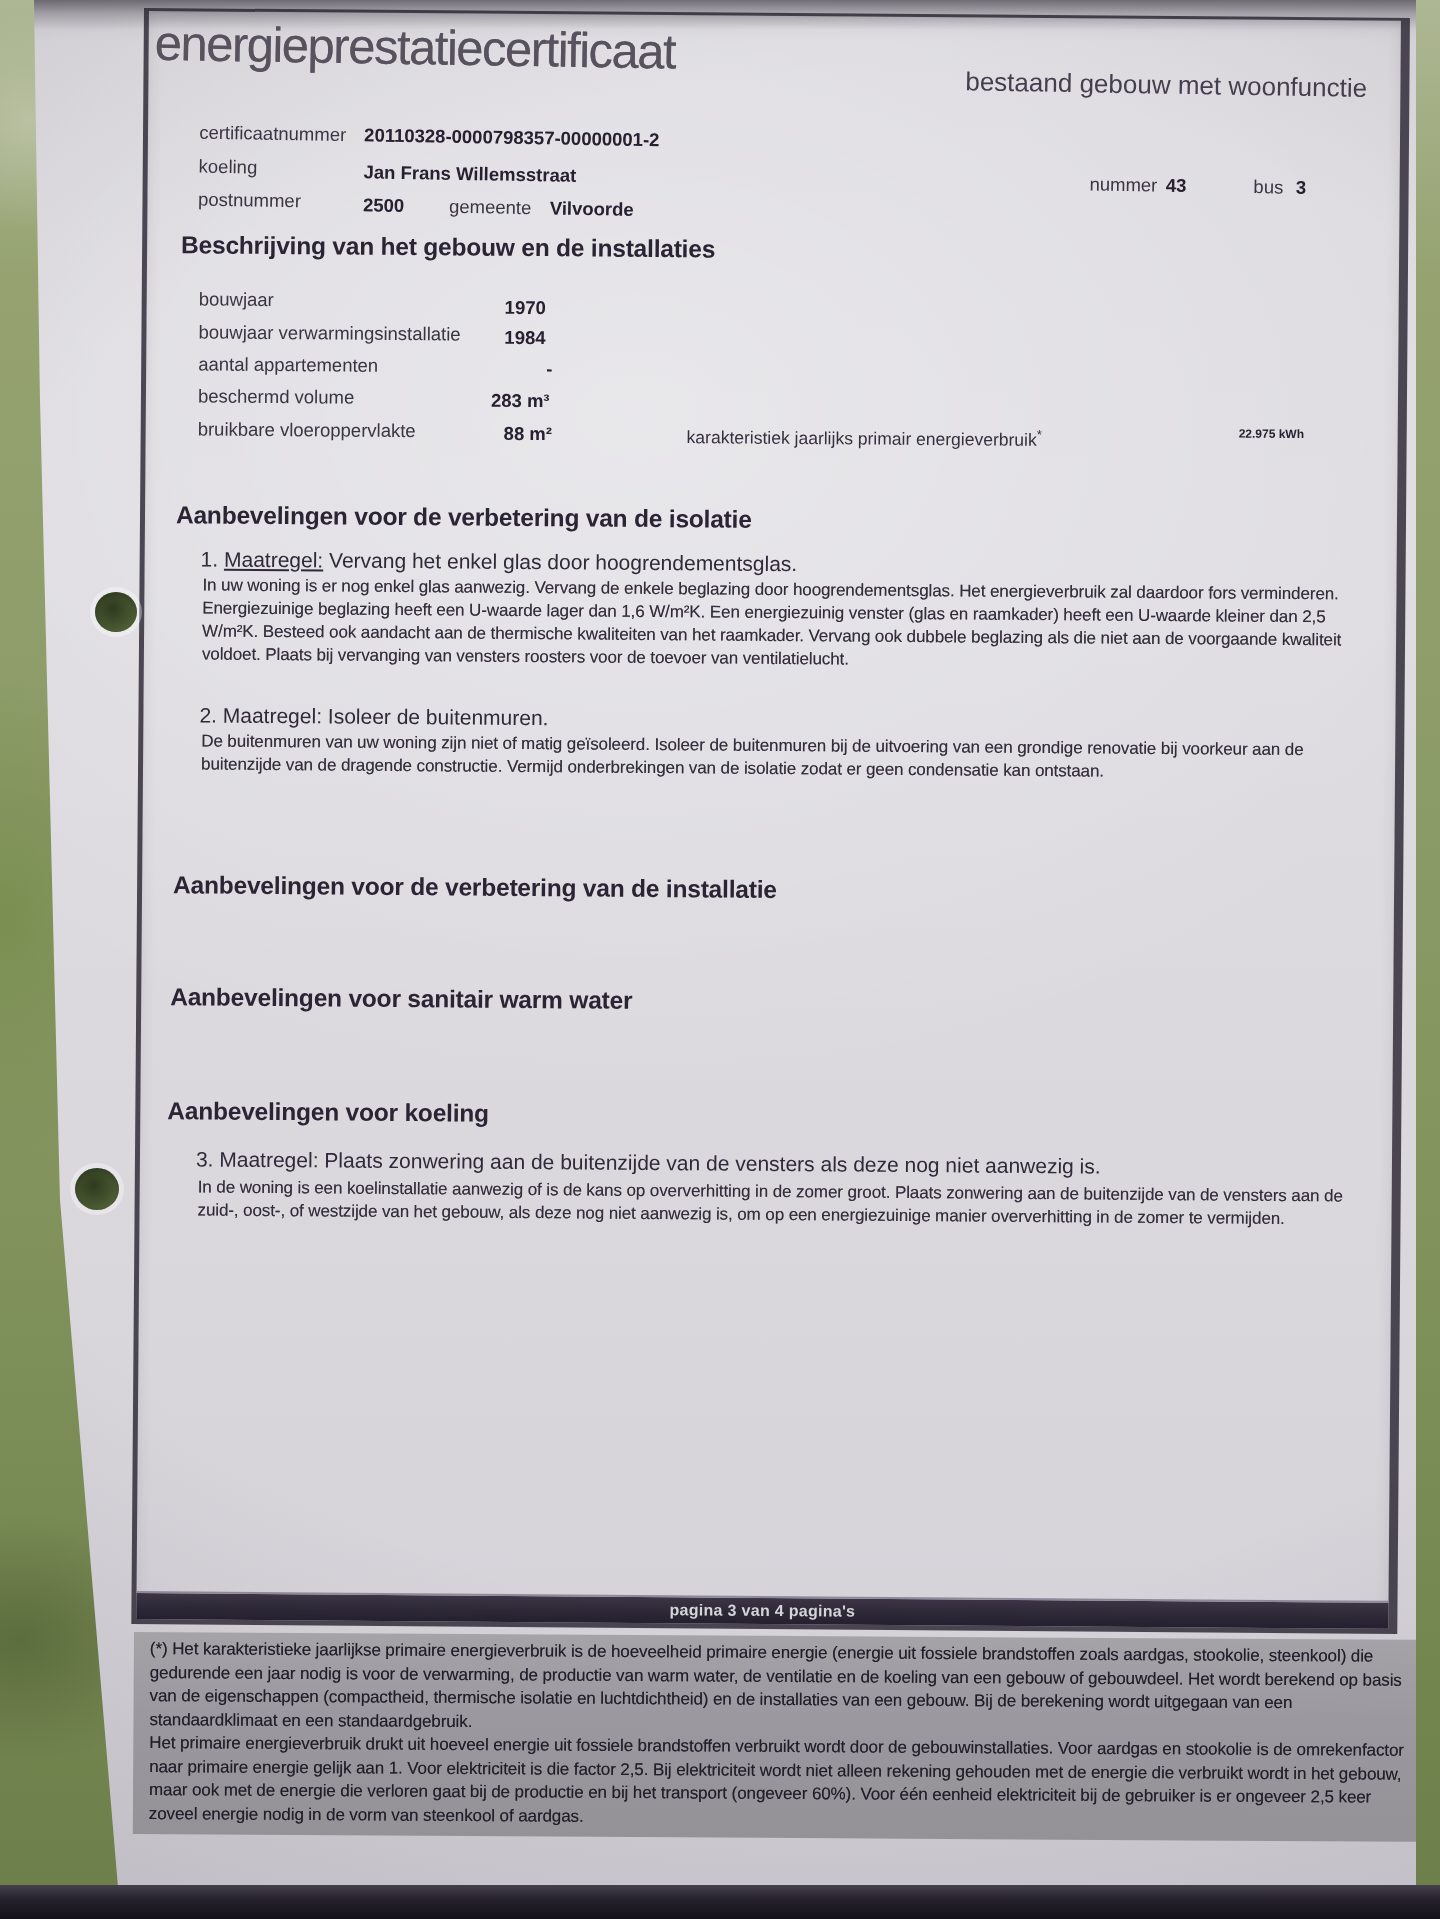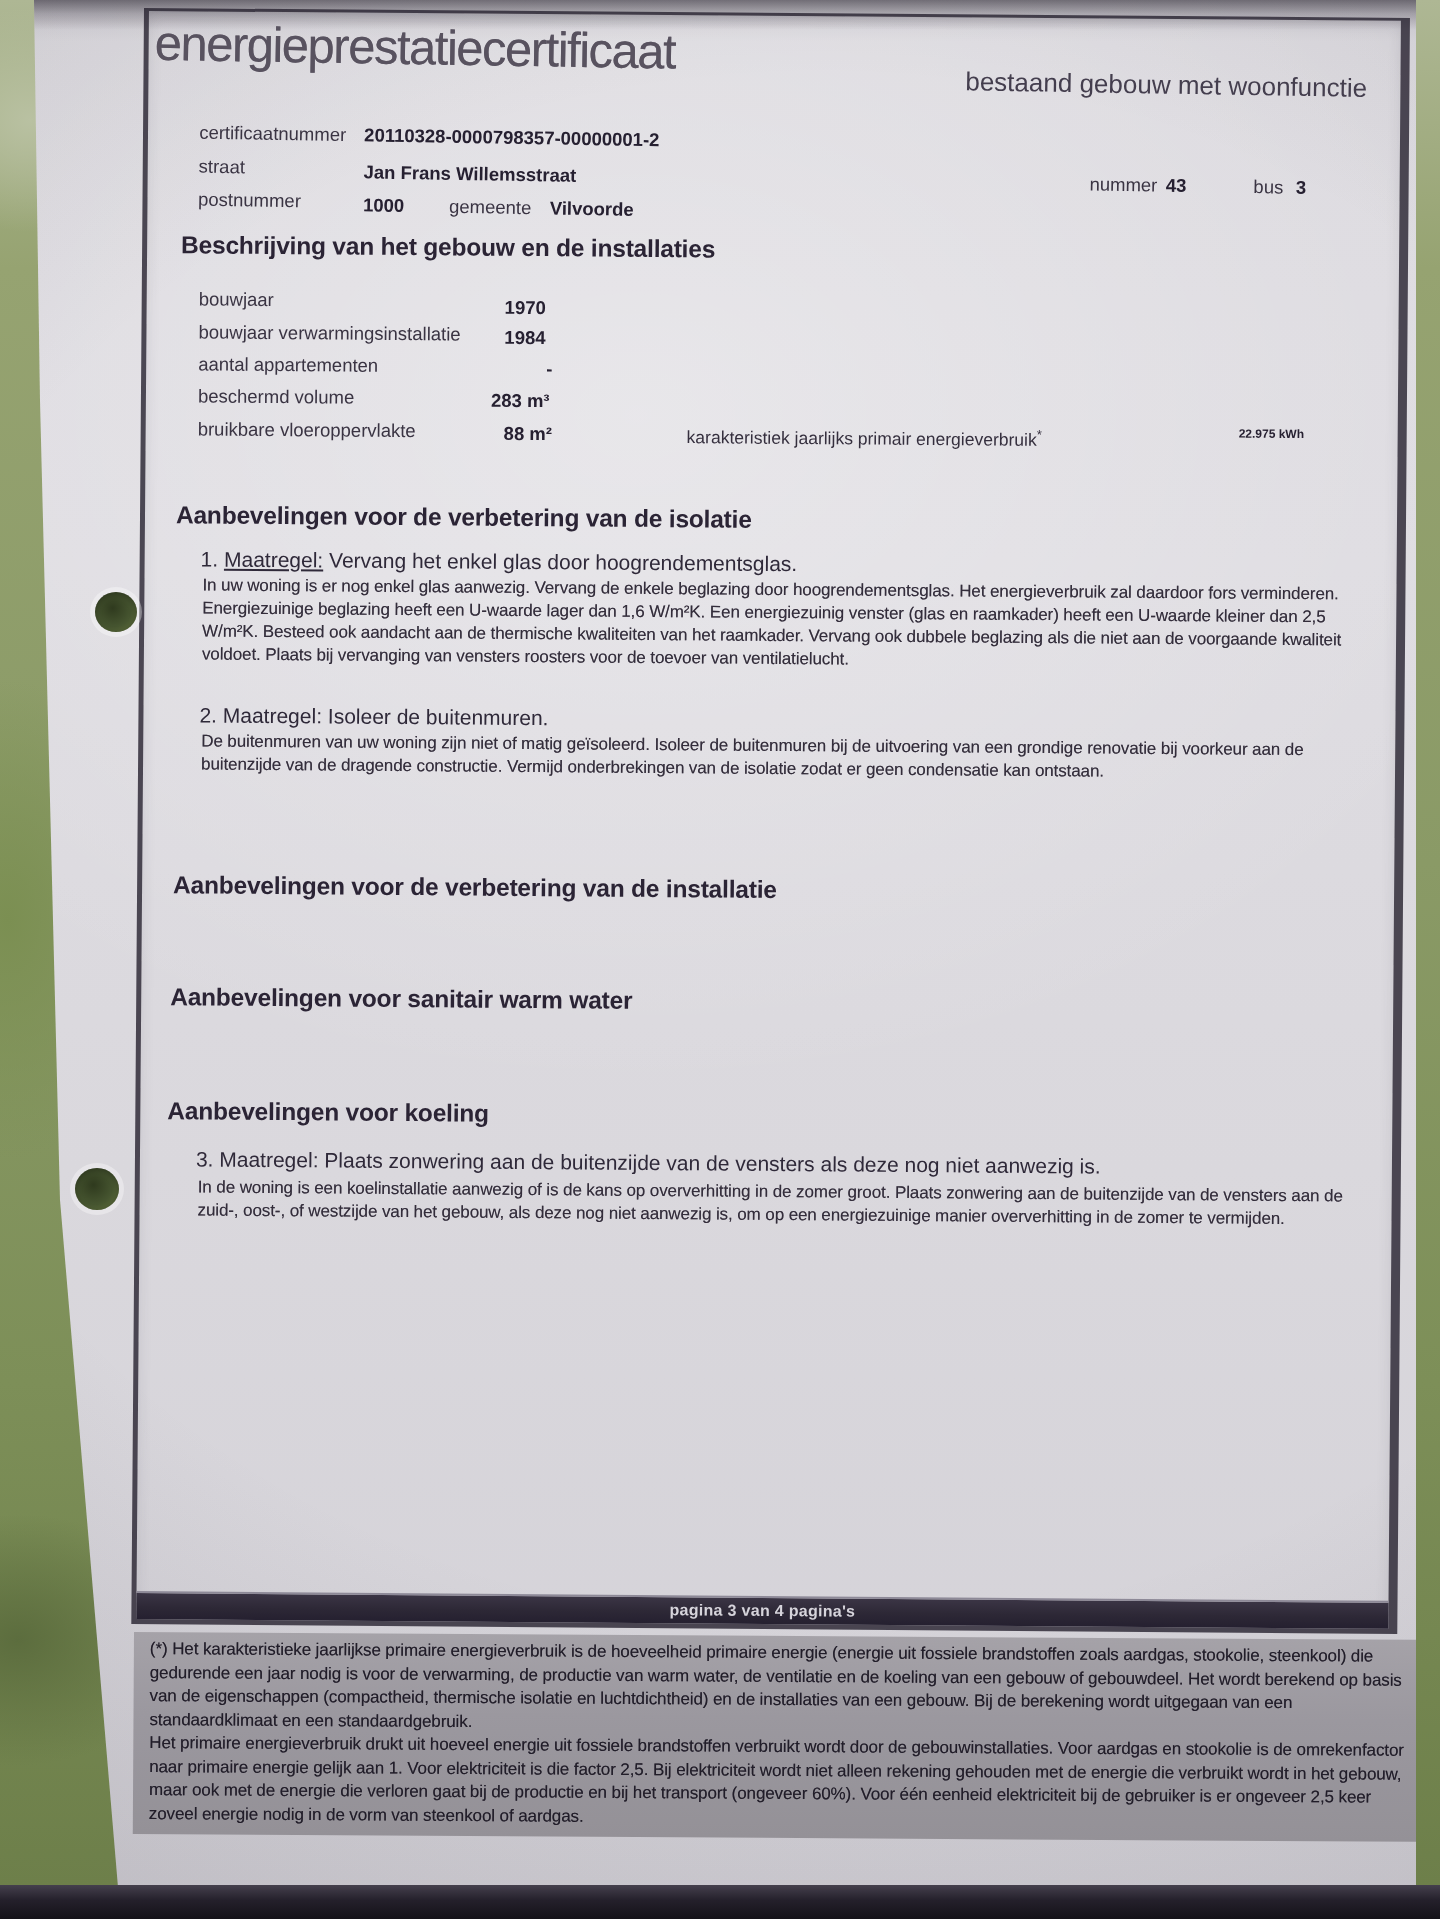--- a/index.html
+++ b/index.html
@@ -121,39 +121,39 @@
           <div class="abs subtitle" style="right:33px;top:42px;">bestaand gebouw met woonfunctie</div>
 
           <div class="abs row-line" style="left:52px;top:110px;">
             <span class="lbl">certificaatnummer</span>
           </div>
           <div class="abs row-line" style="left:217px;top:110px;">
             <span class="val">20110328-0000798357-00000001-2</span>
           </div>
 
           <div class="abs row-line" style="left:52px;top:144px;">
-            <span class="lbl">straat</span>
+            <span class="lbl">koeling</span>
           </div>
           <div class="abs row-line" style="left:217px;top:147px;">
             <span class="val">Jan Frans Willemsstraat</span>
           </div>
           <div class="abs row-line" style="left:943px;top:147px;">
             <span class="lbl">nummer</span>
             <span class="val" style="margin-left:4px;">43</span>
           </div>
           <div class="abs row-line" style="left:1107px;top:147px;">
             <span class="lbl">bus</span>
             <span class="val" style="margin-left:8px;">3</span>
           </div>
 
           <div class="abs row-line" style="left:52px;top:177px;">
             <span class="lbl">postnummer</span>
           </div>
           <div class="abs row-line" style="left:217px;top:180px;">
-            <span class="val">1000</span>
+            <span class="val">2500</span>
           </div>
           <div class="abs row-line" style="left:303px;top:180px;">
             <span class="lbl">gemeente</span>
             <span class="val" style="margin-left:14px;">Vilvoorde</span>
           </div>
         </div>
 
         <div class="abs h2" style="left:34px;top:220px;">Beschrijving van het gebouw en de installaties</div>
 
         <div class="abs lbl" style="left:52px;top:277px;">bouwjaar</div>

